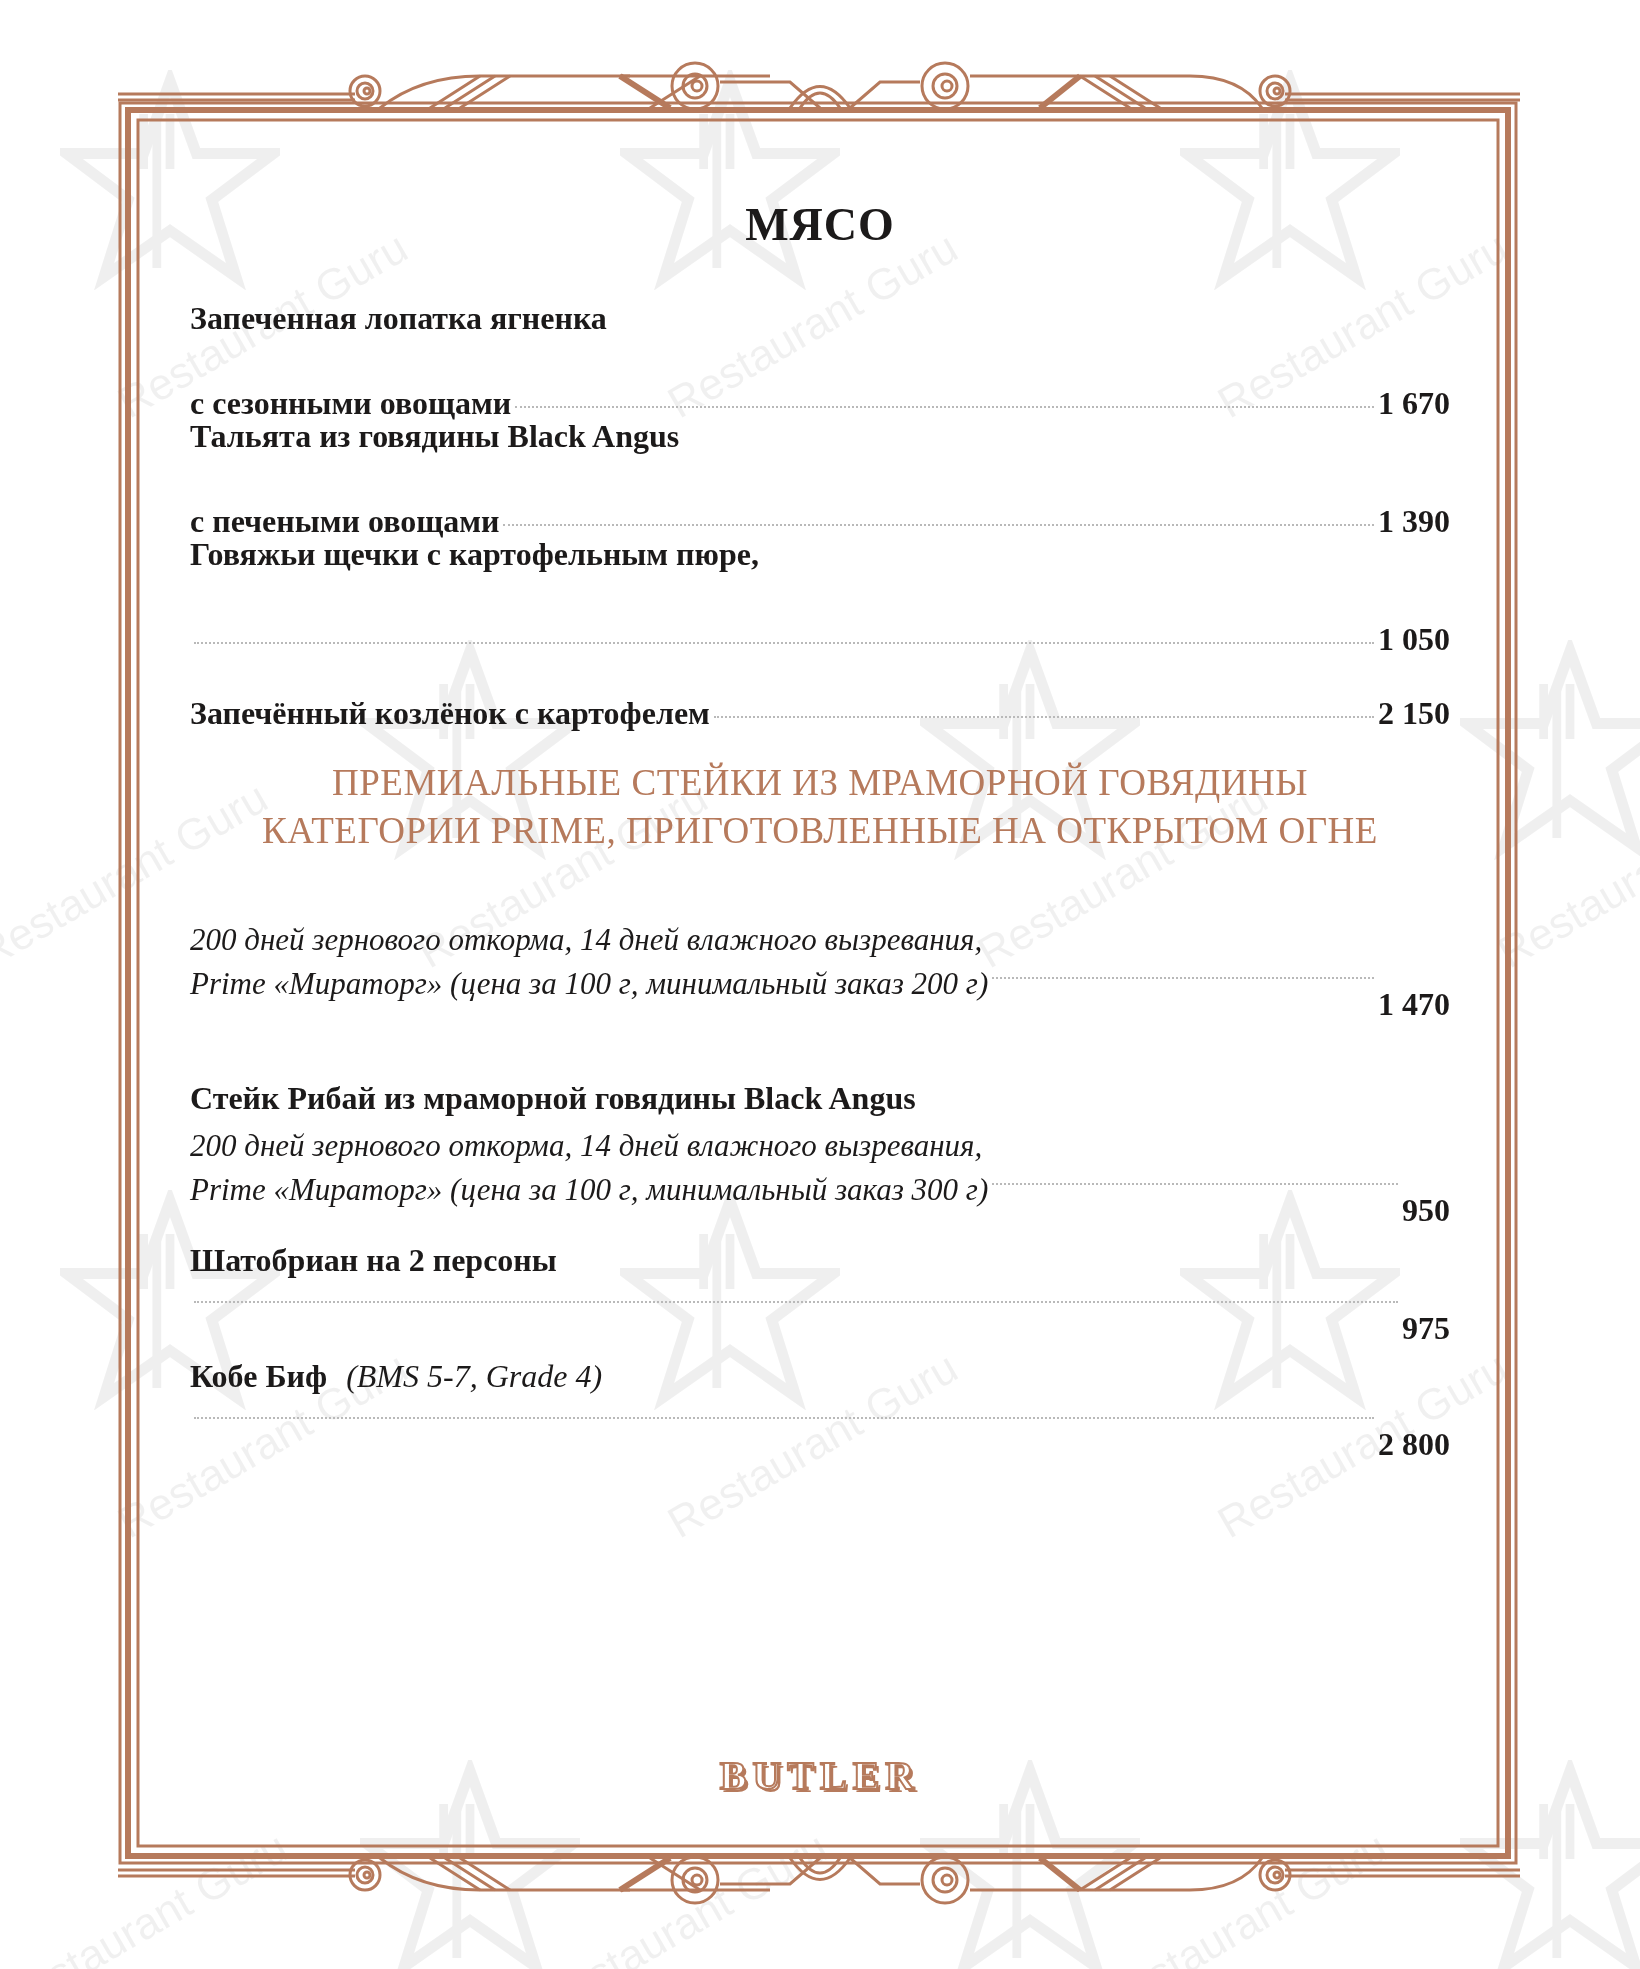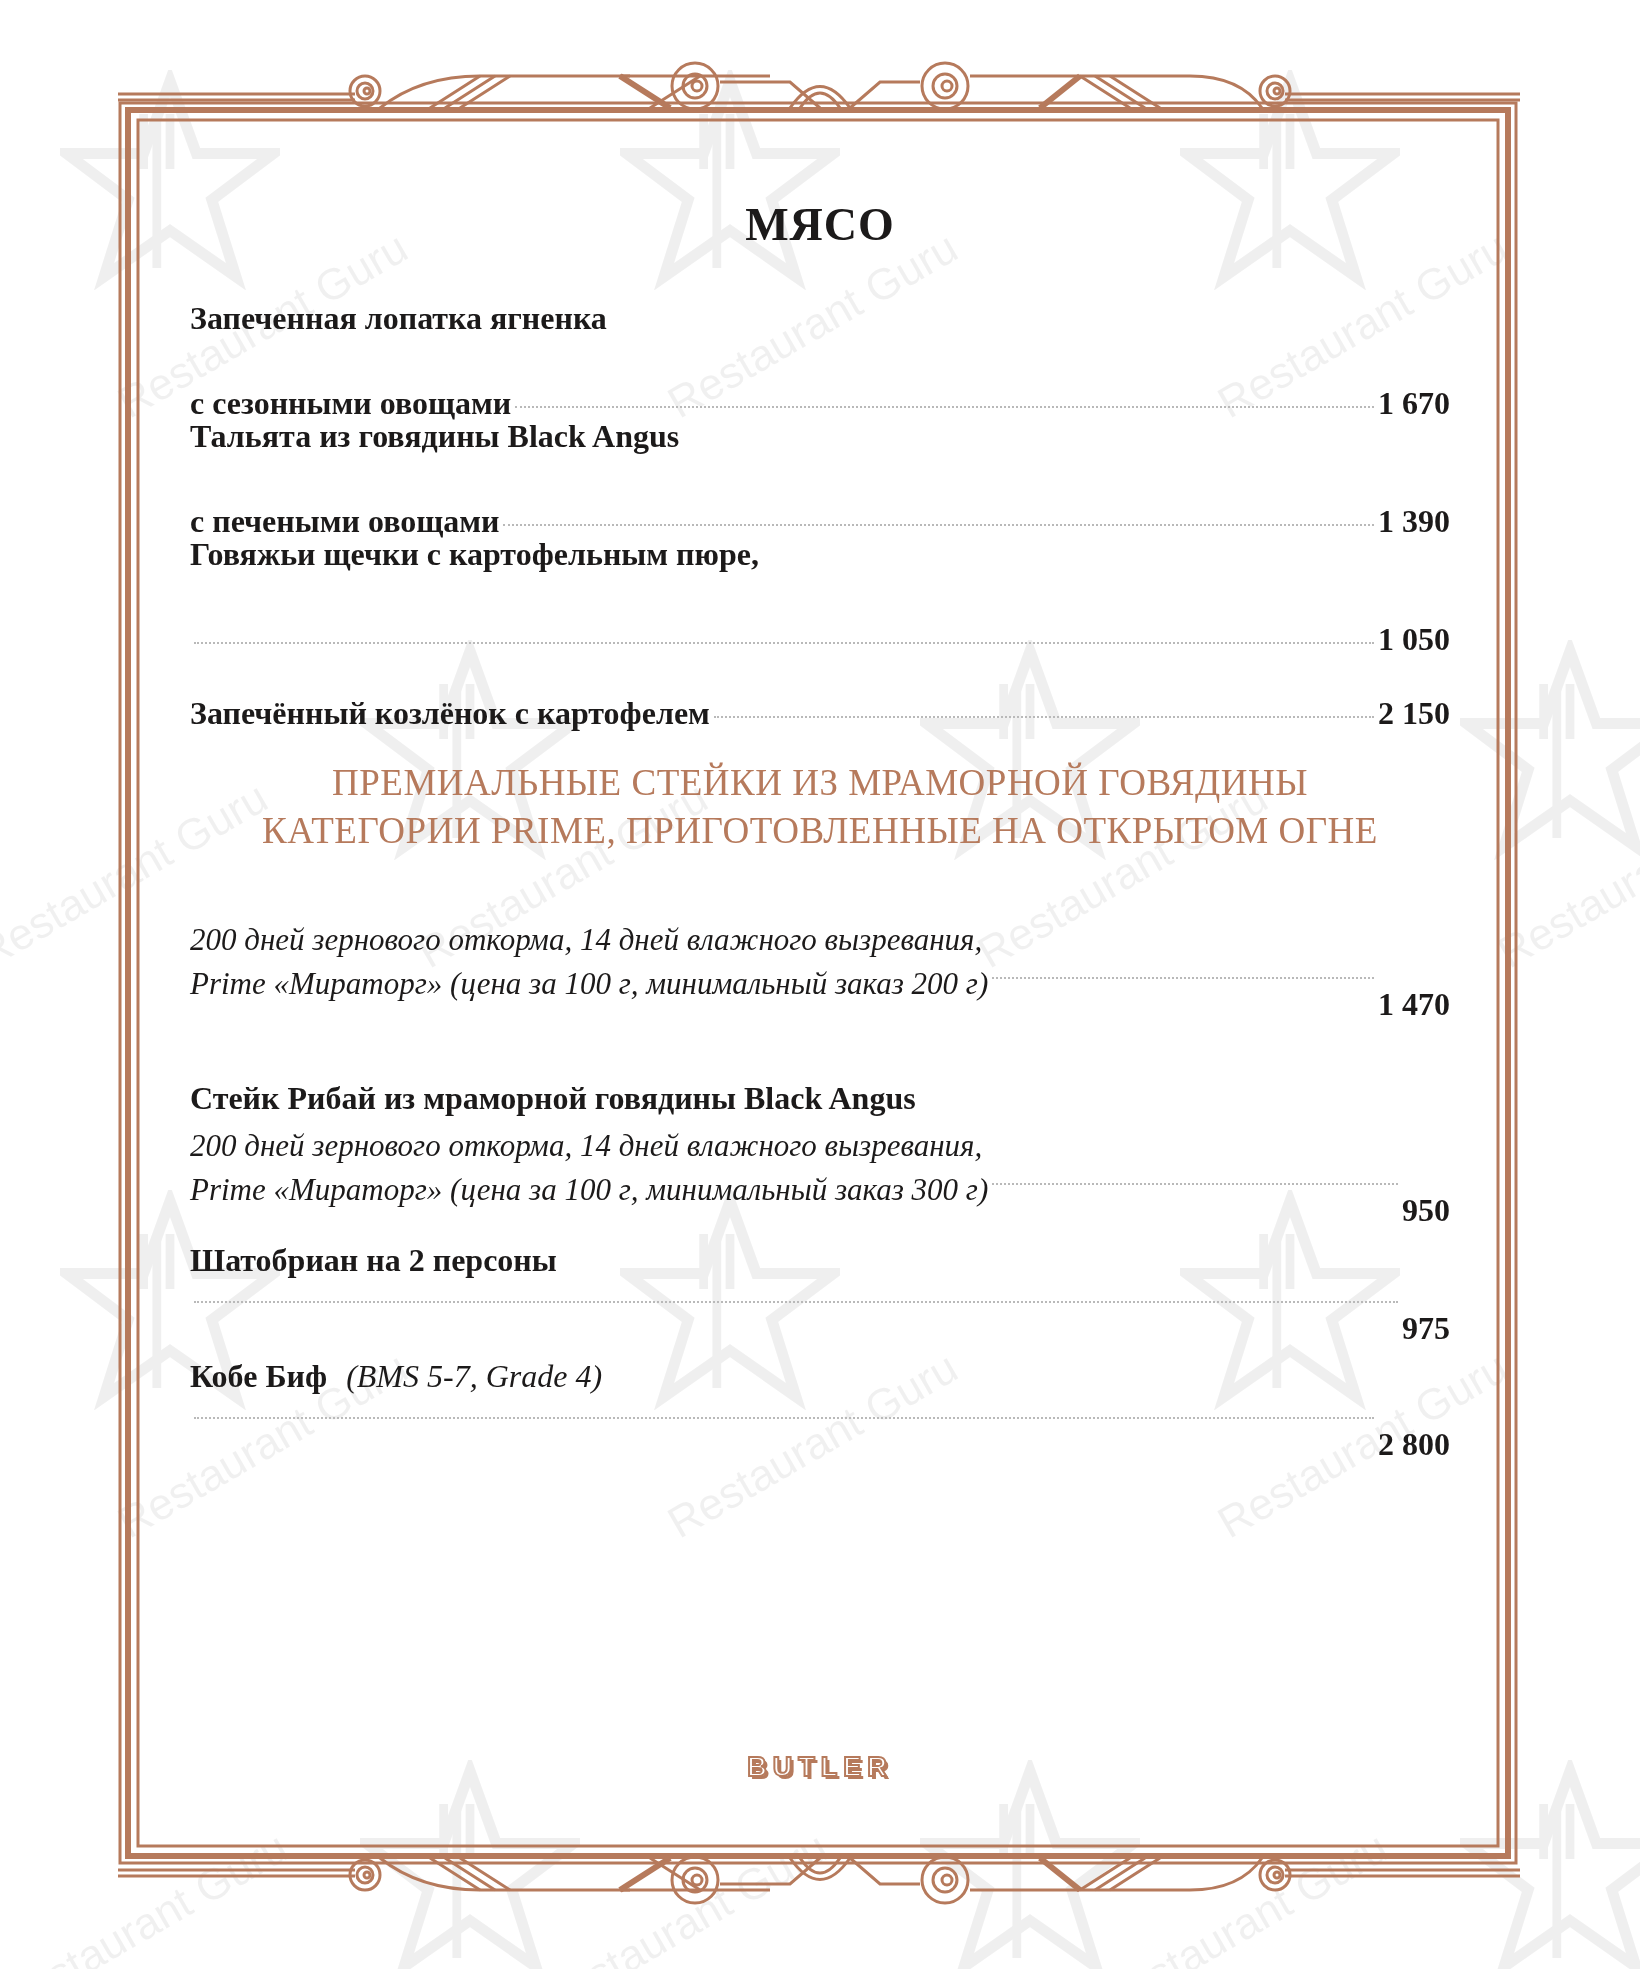--- a/index.html
+++ b/index.html
@@ -40,21 +40,21 @@
     flex:0 0 auto; font-family:Liberation Serif, serif; font-weight:bold;
     font-style:normal; font-size:32px; color:#1c1a1a;margin-top:41px;
   }
   .subhead {
     position:absolute; left:0; width:1640px; text-align:center;
     font-family:Liberation Serif, serif; font-size:37px; color:#b67a5c;
     letter-spacing:0.5px; line-height:46px;
   }
   .brand {
     position:absolute; left:0; width:1640px; top:1752px; text-align:center;
-    font-family:Liberation Sans, sans-serif; font-weight:bold; font-size:27px;
+    font-family:Liberation Serif, serif; font-weight:bold; font-size:40px;
     letter-spacing:6px; color:#ffffff;
     -webkit-text-stroke:2px #b67a5c;
     text-shadow:3px 3px 0 #b67a5c;
   }
 </style>
 </head>
 <body>
 
 <div class="watermarks">
   <span class="wm-text" style="left:100px;top:300px;">Restaurant Guru</span>

